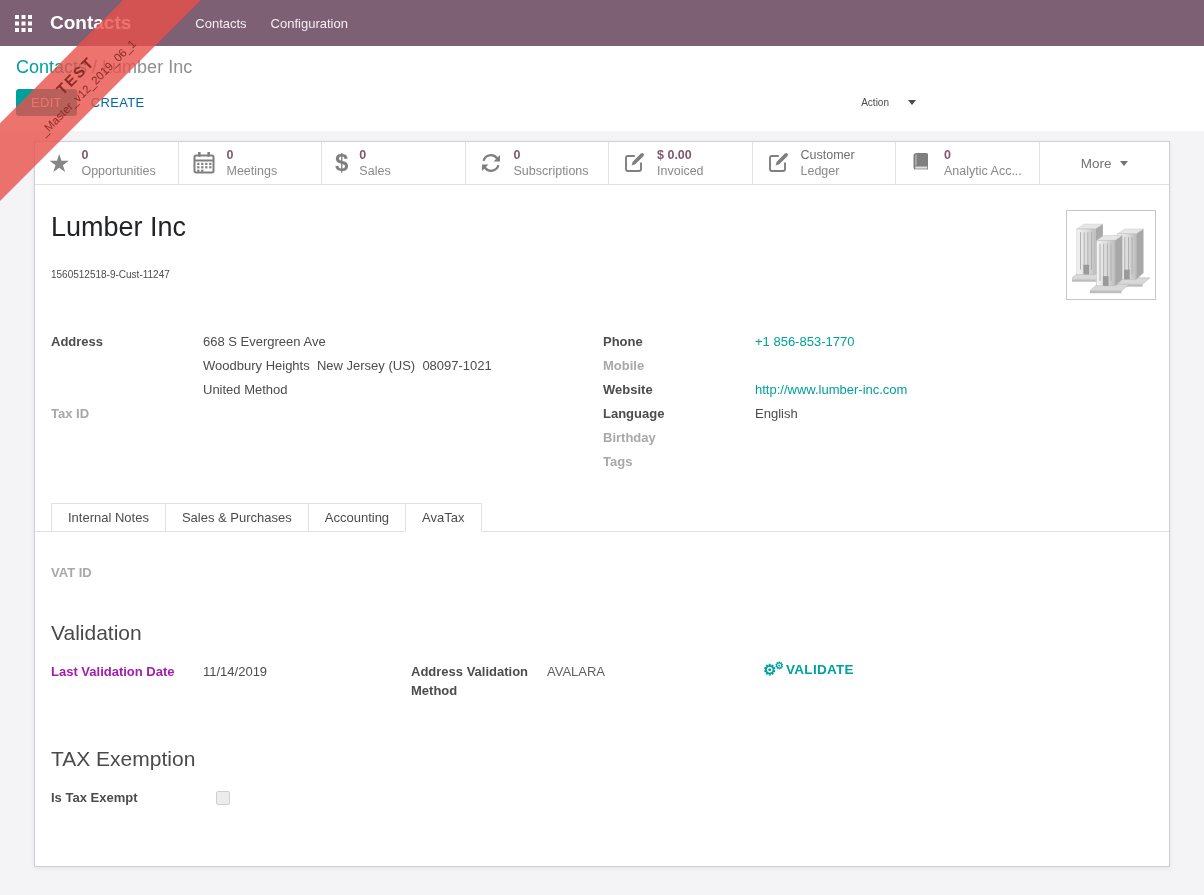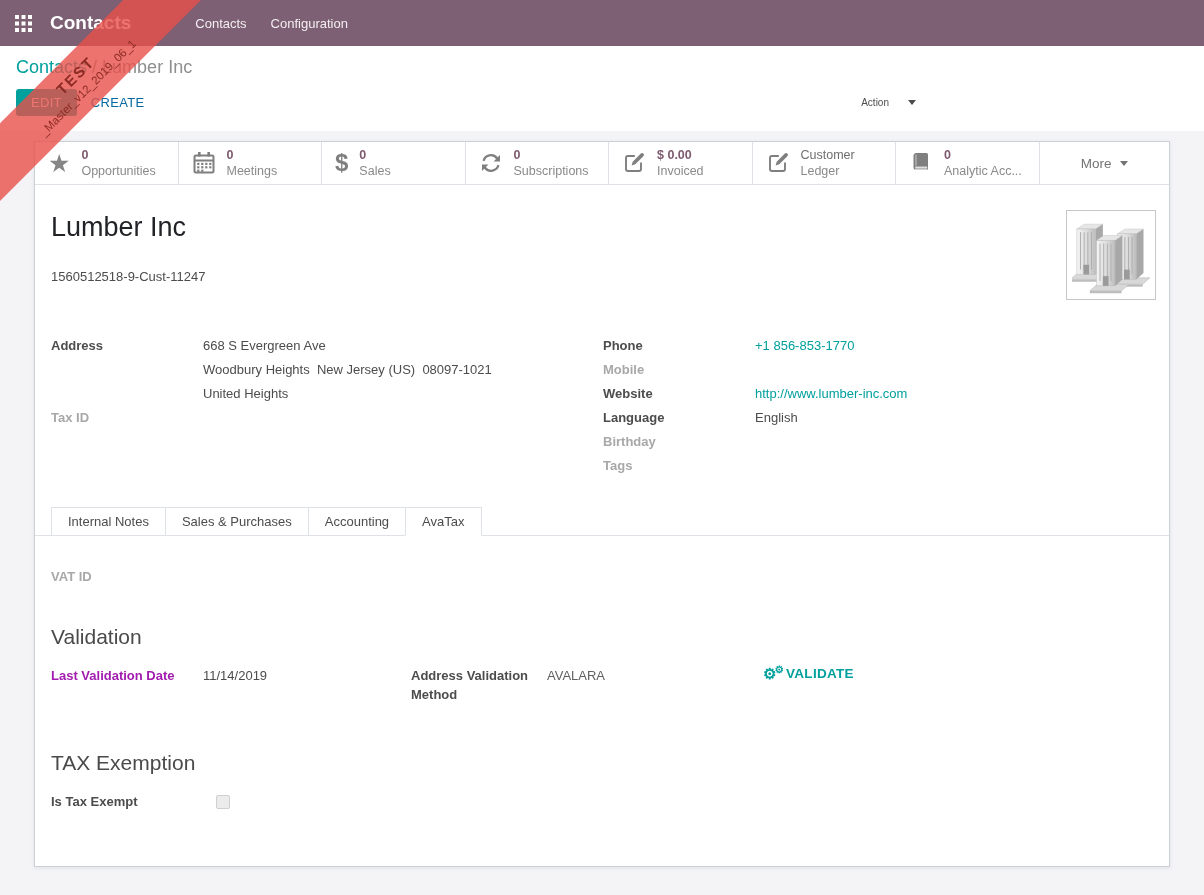--- a/index.html
+++ b/index.html
@@ -69,21 +69,21 @@
   .stat-value { color:#7d5a6e; font-weight:700; }
   .stat-label { color:#8a8a8a; }
   .stat-btn.plain .stat-value { color:#6f6f6f; font-weight:400; }
   .stat-more {
     flex:1 1 0; display:flex; align-items:center; justify-content:center; gap:8px;
     font-size:13.5px; color:#737373; background:#fff; cursor:pointer;
   }
   
   .title-area { padding:27px 16px 0; }
   .record-title { font-size:27px; font-weight:400; color:#212326; margin:0 0 13px; }
-  .record-ref { font-size:13px; color:#4c4c4c;margin-top:26px; }
+  .record-ref { font-size:10px; color:#4c4c4c;margin-top:26px; }
   .avatar-box {
     position:absolute; top:68px; right:13px; width:90px; height:90px;
     border:1px solid #c6c6c6; background:#fff; padding:5px;
   }
   
   .field-group { display:flex; padding:0 16px; margin-top:50px; }
   .col-left { width:552px; flex-shrink:0; }
   .col-right { flex:1; }
   .frow { display:flex; line-height:24px; font-size:13px; }
   .flabel { width:152px; flex-shrink:0; font-weight:700; color:#4c4c4c; }
@@ -333,21 +333,21 @@
         <div class="frow">
           <span class="flabel">Address</span>
           <span class="fvalue">668 S Evergreen Ave</span>
         </div>
         <div class="frow">
           <span class="flabel"></span>
           <span class="fvalue pre">Woodbury Heights  New Jersey (US)  08097-1021</span>
         </div>
         <div class="frow">
           <span class="flabel"></span>
-          <span class="fvalue">United Heights</span>
+          <span class="fvalue">United Method</span>
         </div>
         <div class="frow">
           <span class="flabel muted">Tax ID</span>
           <span class="fvalue"></span>
         </div>
       </div>
       <div class="col-right">
         <div class="frow">
           <span class="flabel">Phone</span>
           <a class="fvalue teal">+1 856-853-1770</a>

